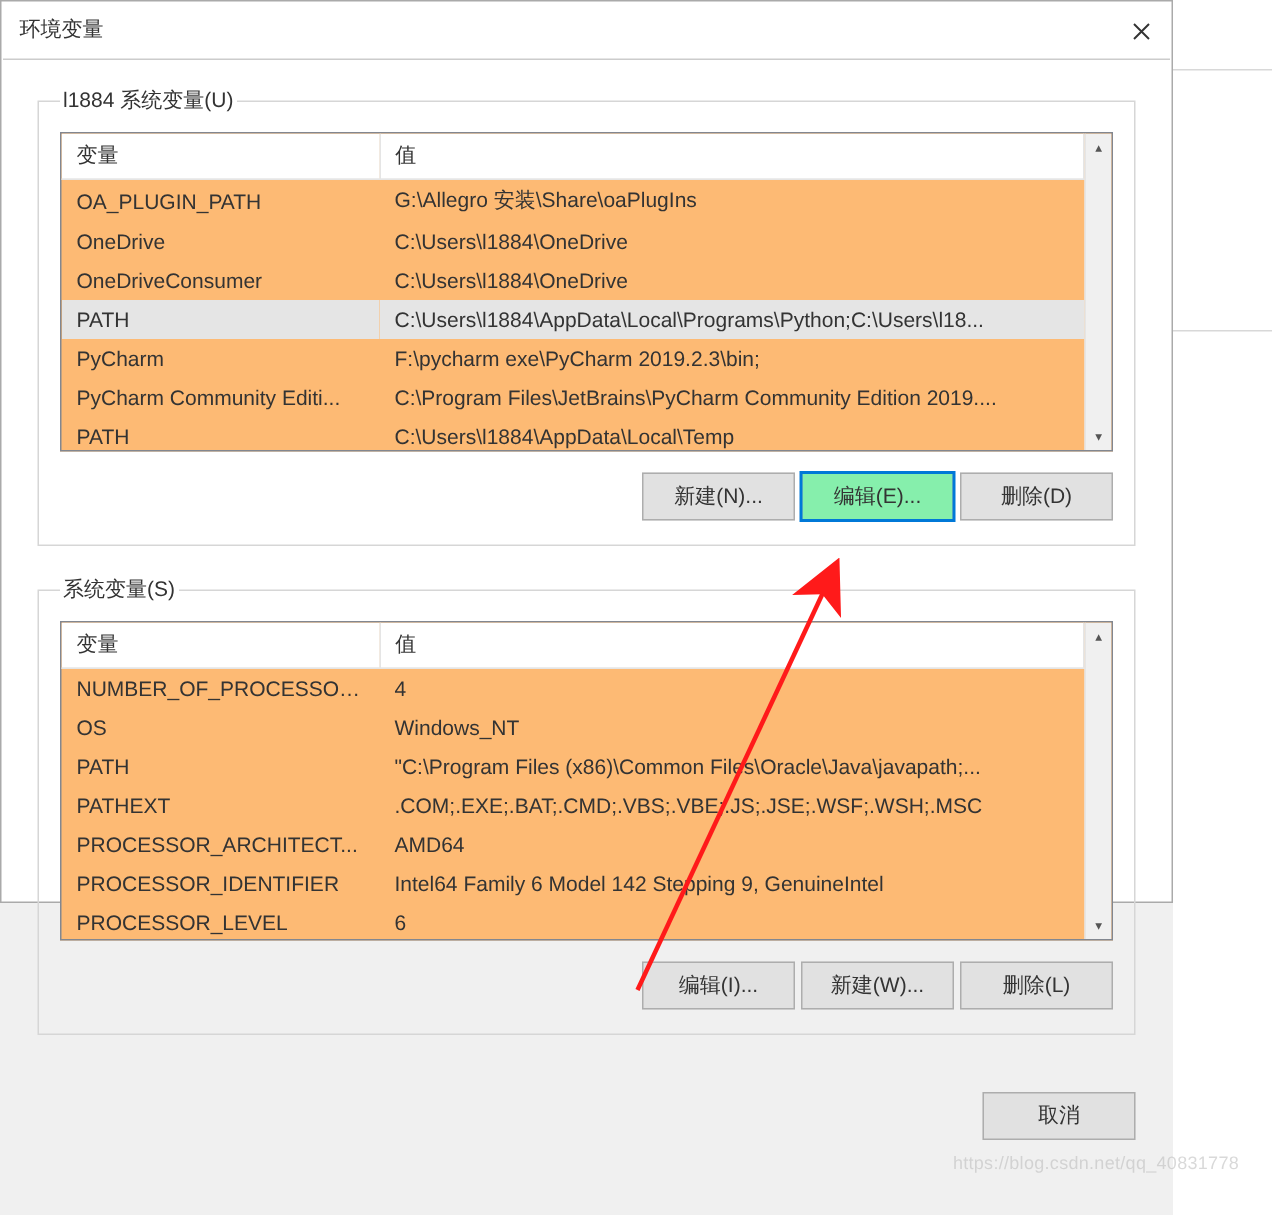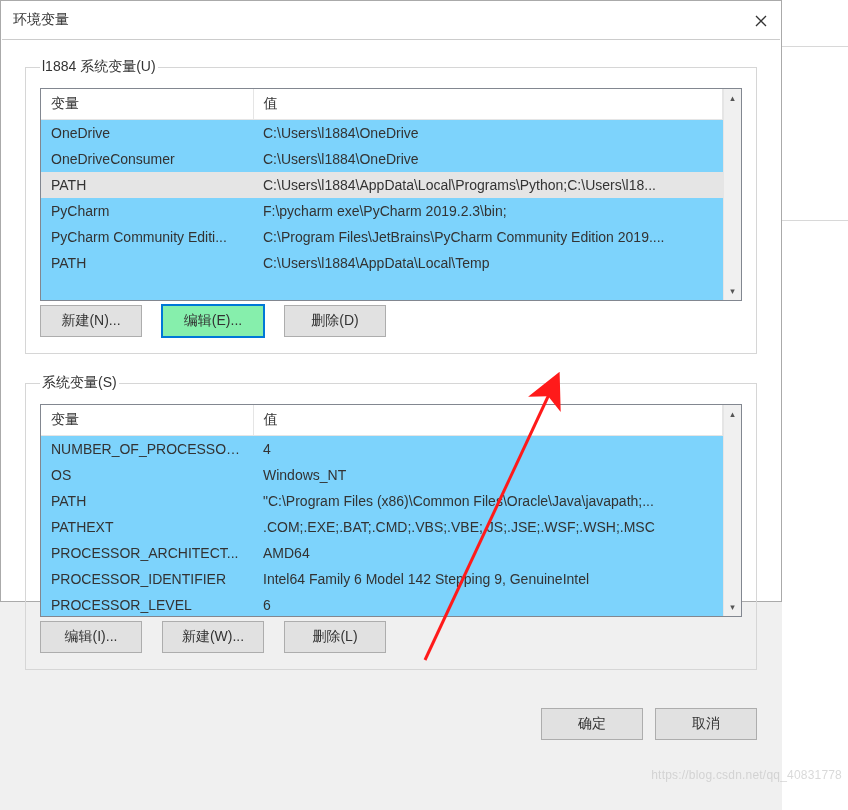--- a/index.html
+++ b/index.html
@@ -51,21 +51,21 @@
     padding: 12px 14px 16px 14px;
   }
   legend {
     font-size: 14px;
     color: #333;
     padding: 0 2px;
   }
   .list-container {
     display: flex;
     border: 1px solid #828790;
-    background: #7dd3fc;
+    background: #fdba74;
     height: 213px;
     overflow: hidden;
   }
   .list {
     flex: 1;
     overflow: hidden;
   }
   table {
     width: 100%;
     border-collapse: collapse;
@@ -102,22 +102,23 @@
   .scroll-arrow {
     width: 100%; height: 18px;
     display: flex; align-items: center; justify-content: center;
     font-size: 9px;
     color: #555;
     cursor: pointer;
   }
   .scroll-arrow.down { position: absolute; bottom: 0; }
   .button-row {
     display: flex;
-    gap: 20px;
-    margin-top: 4px;
+    justify-content: flex-end;
+    gap: 4px;
+    margin-top: 14px;
   }
   .btn {
     min-width: 102px;
     height: 32px;
     background: #e1e1e1;
     border: 1px solid #adadad;
     font-size: 14px;
     color: #333;
     cursor: pointer;
     font-family: inherit;
@@ -145,21 +146,21 @@
     width: 66px;
     height: 1px;
     background: #d8d8d8;
   }
   .arrow-annotation {
     position: absolute;
     pointer-events: none;
   }
   .watermark {
     position: absolute;
-    right: 6px;
+    right: 22px;
     bottom: 28px;
     color: #bbb;
     font-size: 12px;
     opacity: 0.55;
     font-family: Arial, sans-serif;
     letter-spacing: 0.2px;
   }
 </style>
 </head>
 <body>
@@ -191,20 +192,24 @@
                 <col>
               </colgroup>
             <thead>
               <tr>
                 <th>变量</th>
                 <th>值</th>
               </tr>
             </thead>
             <tbody id="user-body">
                 <tr>
+                  <td>OA_PLUGIN_PATH</td>
+                  <td>G:\Allegro 安装\Share\oaPlugIns</td>
+                </tr>
+                <tr>
                   <td>OneDrive</td>
                   <td>C:\Users\l1884\OneDrive</td>
                 </tr>
                 <tr>
                   <td>OneDriveConsumer</td>
                   <td>C:\Users\l1884\OneDrive</td>
                 </tr>
                 <tr class="selected">
                   <td>PATH</td>
                   <td>C:\Users\l1884\AppData\Local\Programs\Python;C:\Users\l18...</td>
@@ -291,21 +296,20 @@
       <div class="button-row">
         <button class="btn">编辑(I)...</button>
         <button class="btn">新建(W)...</button>
         <button class="btn">删除(L)</button>
       </div>
     </fieldset>
 
   </div>
 
   <div class="footer-row">
-    <button class="btn">确定</button>
     <button class="btn">取消</button>
   </div>
 </div>
 
 <svg class="arrow-annotation" style="left:410px; top:370px;" width="180" height="300">
   <defs>
     <marker id="ah" markerWidth="12" markerHeight="12" refX="6" refY="6" orient="auto">
       <path d="M0,0 L12,6 L0,12 L3,6 Z" fill="#ff1a1a"></path>
     </marker>
   </defs>

